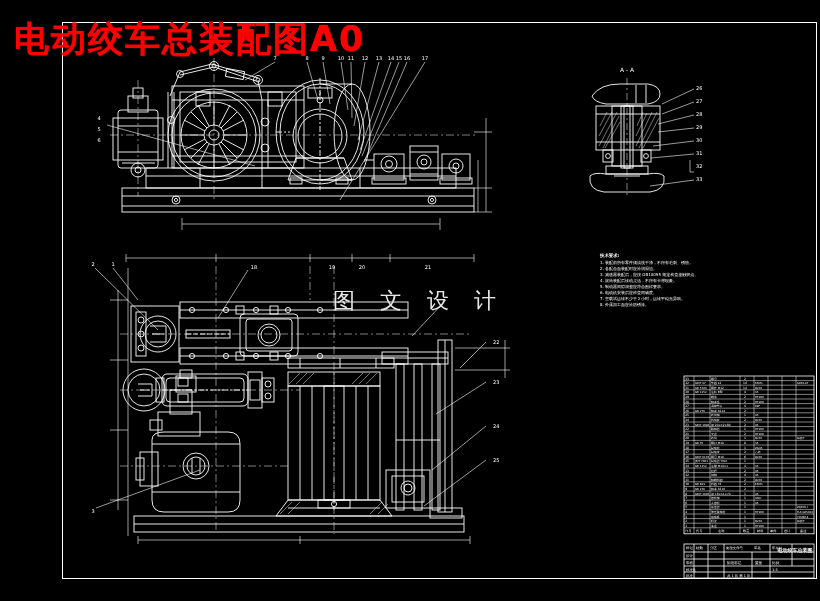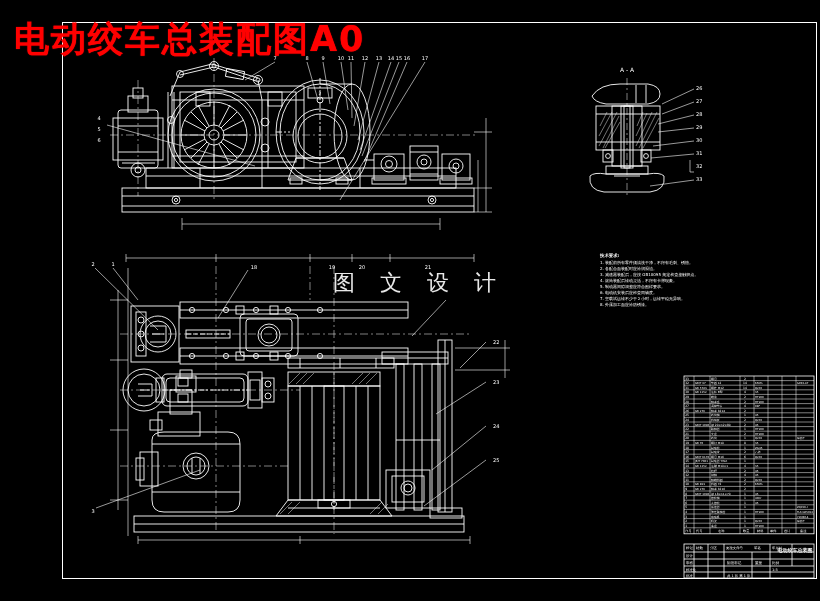--- a/index.html
+++ b/index.html
@@ -6,21 +6,21 @@
   body{width:820px;height:601px;overflow:hidden;font-family:"DejaVu Sans",sans-serif;}
   #stage{position:relative;width:820px;height:521px;background:#000;border-radius:22px;}
   svg{display:block;}
   #title-text{
     position:absolute;left:14px;top:16px;
     color:#ff0000;font-family:"DejaVu Sans",sans-serif;
     font-size:35px;font-weight:bold;letter-spacing:2px;white-space:nowrap;
     text-shadow:0 0 1px #ff0000;
   }
   #watermark-text{
-    position:absolute;left:333px;top:268px;
+    position:absolute;left:333px;top:286px;
     color:#e8e8e8;font-family:"DejaVu Serif",serif;
     font-size:22px;letter-spacing:9px;white-space:nowrap;
   }
 </style>
 </head>
 <body>
 
 <div id="stage">
 
   <svg width="820" height="601" viewBox="0 0 820 601">

